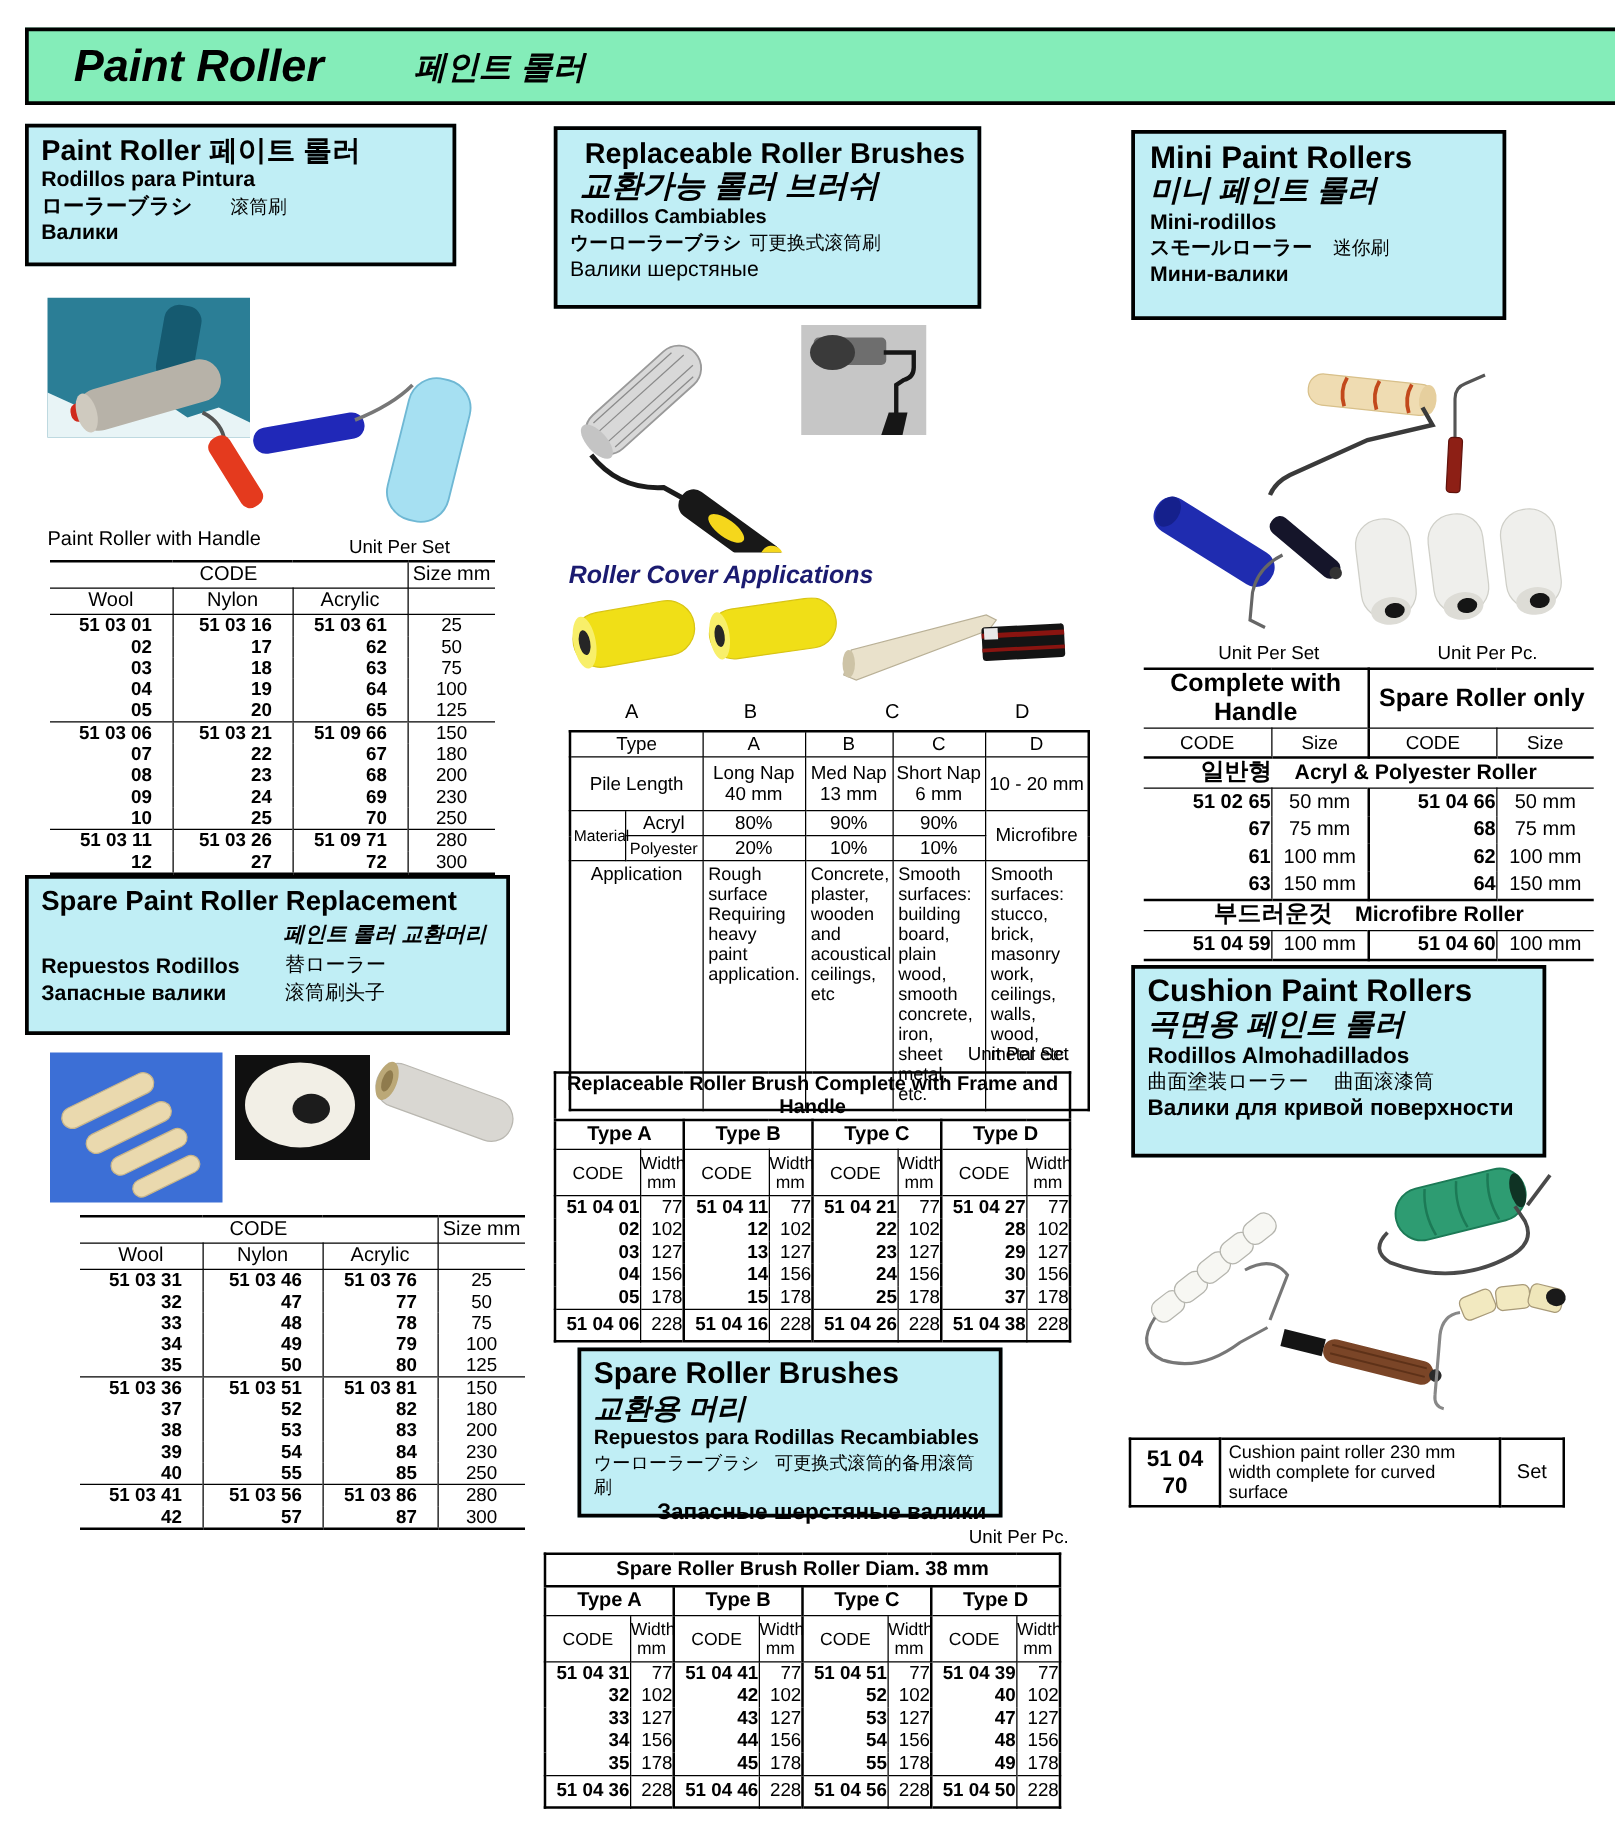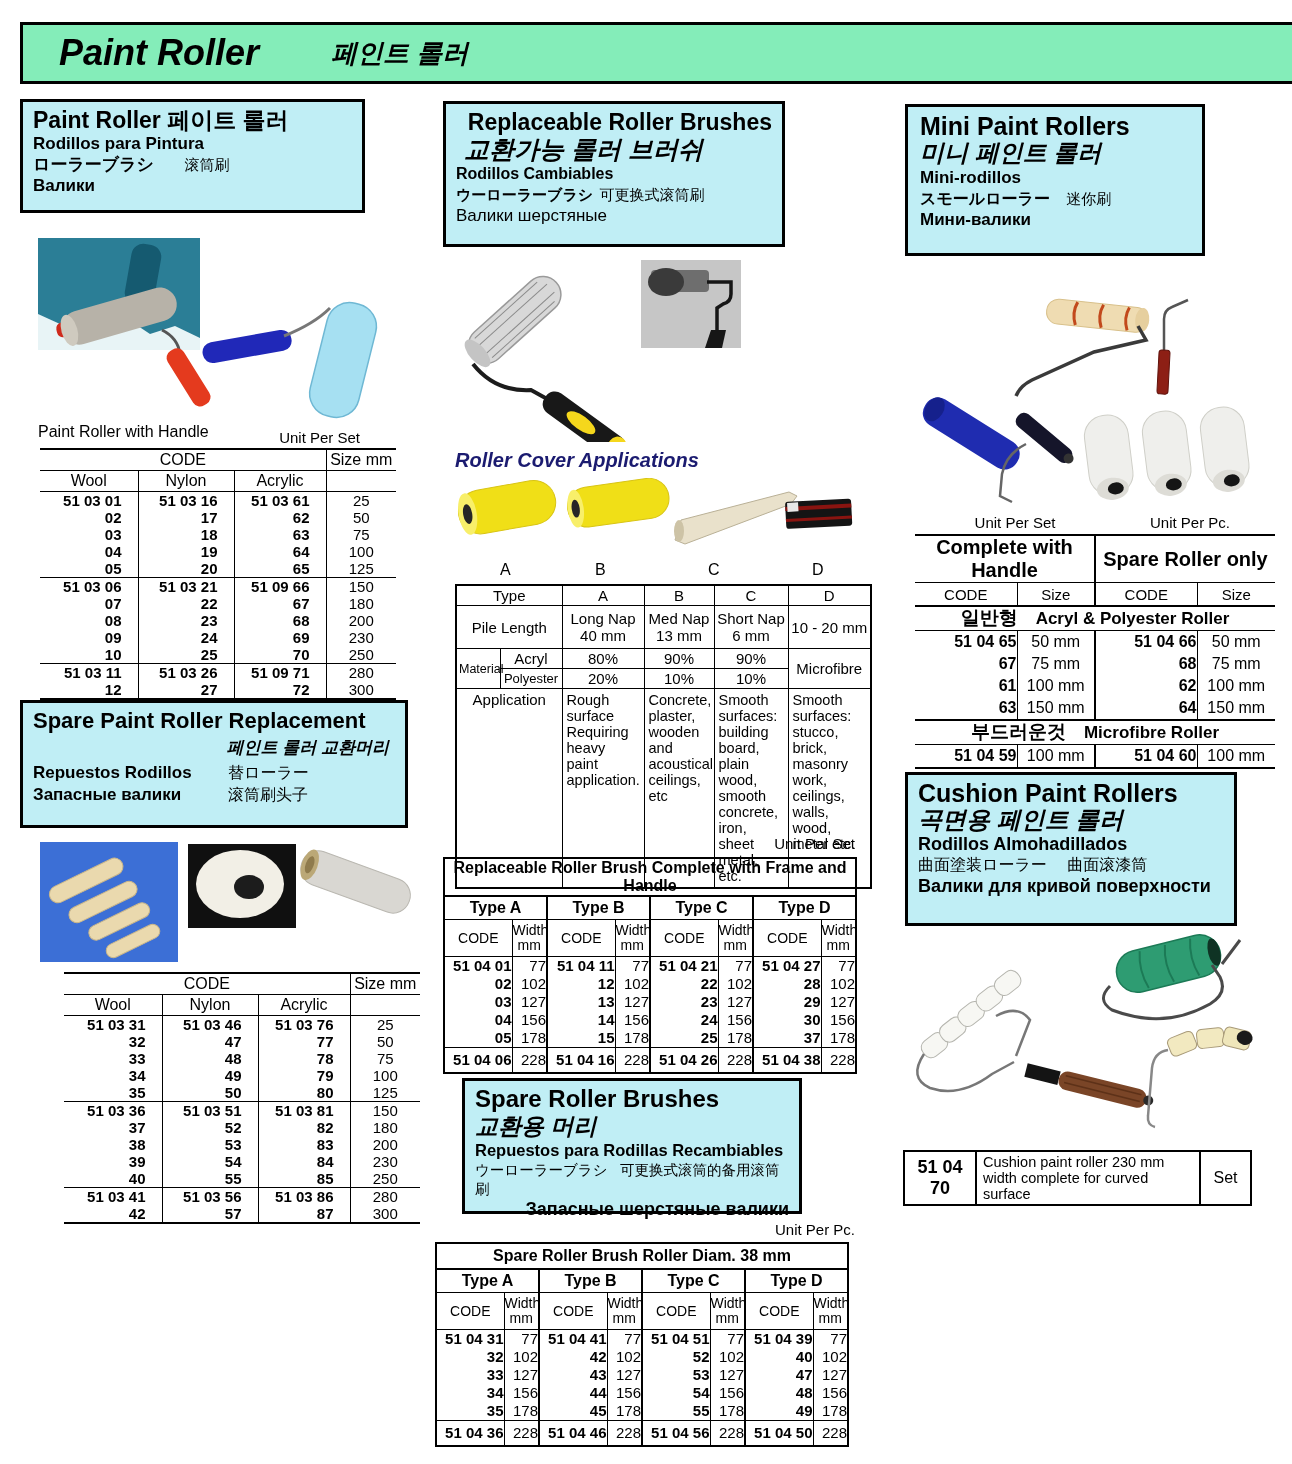--- a/index.html
+++ b/index.html
@@ -745,21 +745,21 @@
         <tr class="mn-head">
           <th class="mn-thin">CODE</th>
           <th class="mn-div2">Size</th>
           <th class="mn-thin">CODE</th>
           <th>Size</th>
         </tr>
         <tr class="mn-sec">
           <td colspan="4"><span class="mn-ko">일반형</span><span class="mn-en">Acryl &amp; Polyester Roller</span></td>
         </tr>
         <tr class="">
-          <td class="mn-code mn-thin">51 04 65</td>
+          <td class="mn-code mn-thin">51 02 65</td>
           <td class="mn-size mn-div2">50 mm</td>
           <td class="mn-code mn-thin">51 04 66</td>
           <td class="mn-size">50 mm</td>
         </tr>
         <tr class="">
           <td class="mn-code mn-thin">67</td>
           <td class="mn-size mn-div2">75 mm</td>
           <td class="mn-code mn-thin">68</td>
           <td class="mn-size">75 mm</td>
         </tr>

